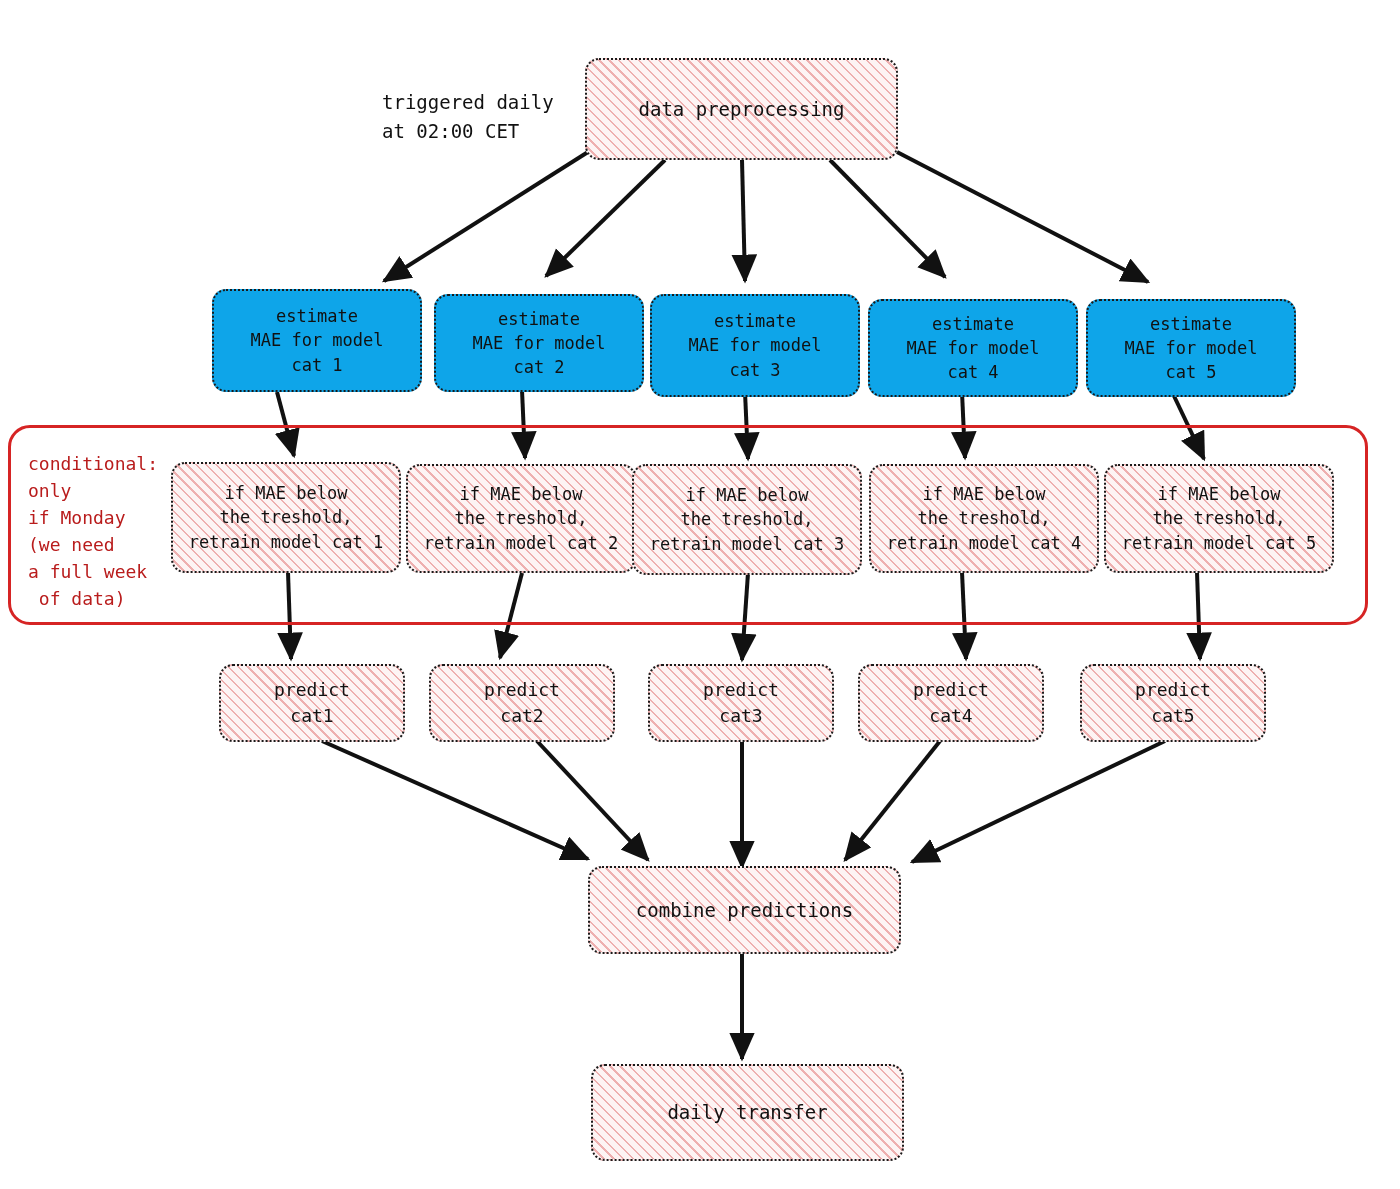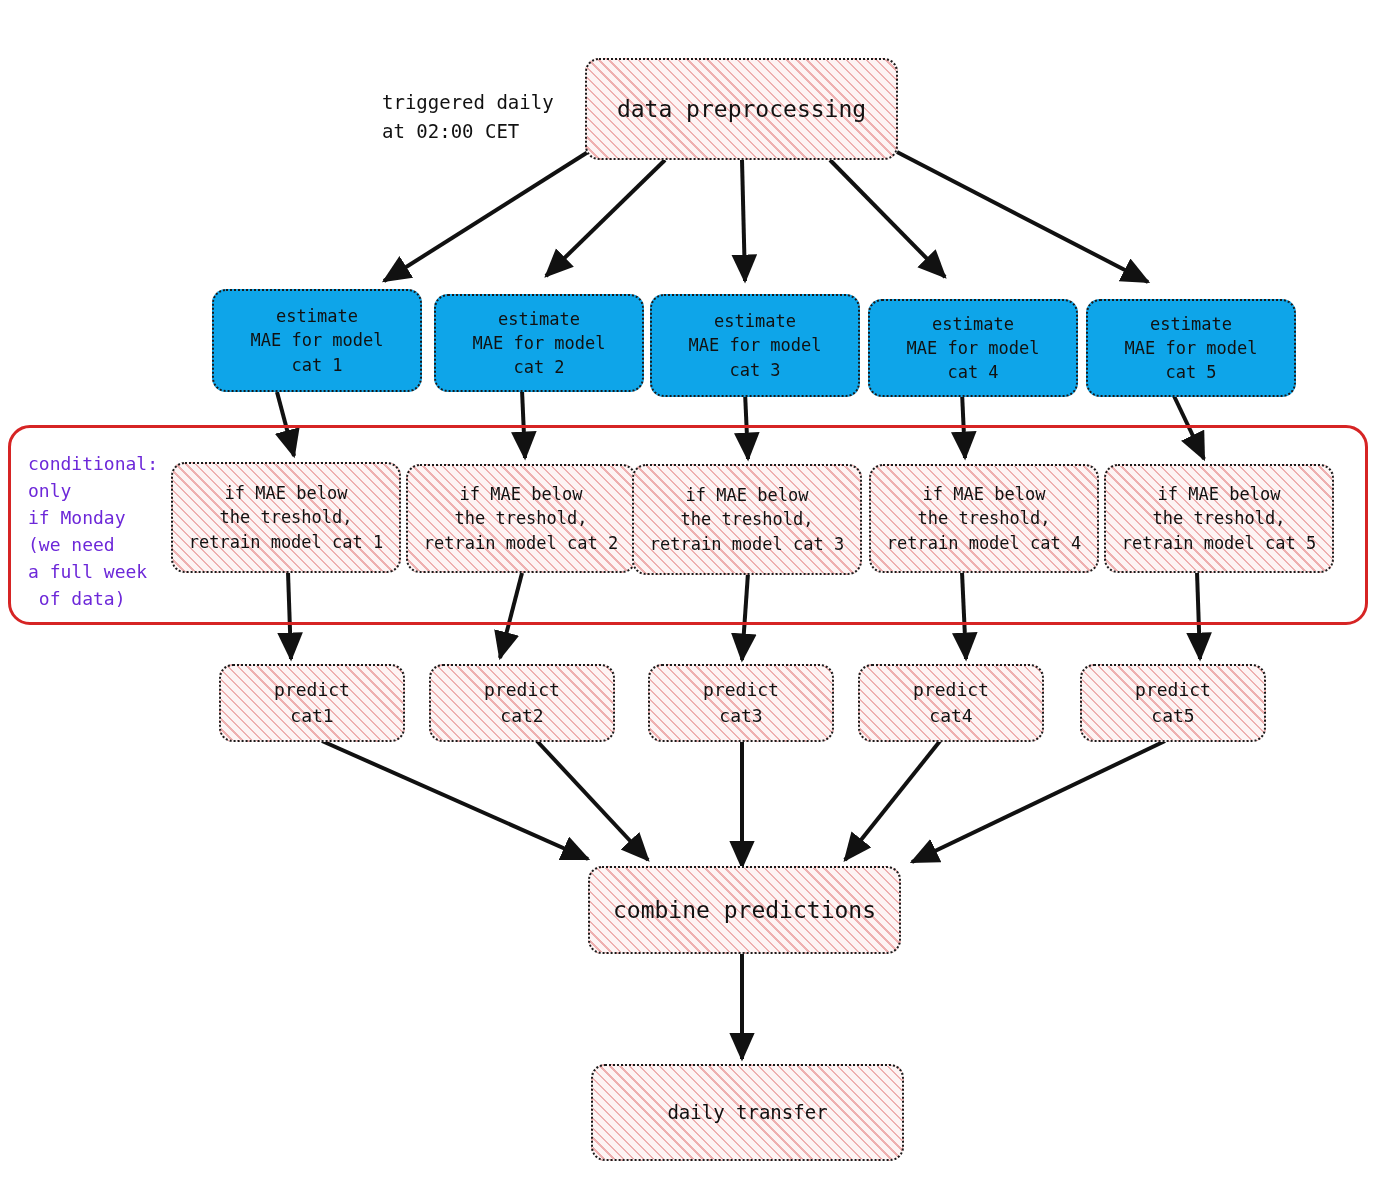--- a/index.html
+++ b/index.html
@@ -59,21 +59,21 @@
     z-index: 2;
   }
   .note {
     position: absolute;
     white-space: pre;
     line-height: 1.5;
     color: #111111;
     z-index: 4;
   }
   .note.red {
-    color: #6d28d9;
+    color: #b91c1c;
   }
   #conditional-frame {
     position: absolute;
     box-sizing: border-box;
     border: 3px solid #d62424;
     border-radius: 22px;
     background: transparent;
     z-index: 1;
   }
 </style>
@@ -123,21 +123,21 @@
   <div class="note" style="left:382px; top:88px; font-size:19px;">triggered daily
 at 02:00 CET</div>
 
   <div class="note red" style="left:28px; top:450px; font-size:18px;">conditional:
 only
 if Monday
 (we need
 a full week
  of data)</div>
 
-  <div class="node hatch" style="left:585px; top:58px; width:313px; height:102px; font-size:23px;">
+  <div class="node hatch" style="left:585px; top:58px; width:313px; height:102px; font-size:19px;">
     <span class="lbl">data preprocessing</span>
   </div>
 
   <div class="node solid" style="left:212px; top:289px; width:210px; height:103px; font-size:17px;">
     <span class="lbl">estimate
 MAE for model
 cat 1</span>
   </div>
   <div class="node solid" style="left:434px; top:294px; width:210px; height:98px; font-size:17px;">
     <span class="lbl">estimate
@@ -200,21 +200,21 @@
   </div>
   <div class="node hatch" style="left:858px; top:664px; width:186px; height:78px; font-size:18px;">
     <span class="lbl">predict
 cat4</span>
   </div>
   <div class="node hatch" style="left:1080px; top:664px; width:186px; height:78px; font-size:18px;">
     <span class="lbl">predict
 cat5</span>
   </div>
 
-  <div class="node hatch" style="left:588px; top:866px; width:313px; height:88px; font-size:23px;">
+  <div class="node hatch" style="left:588px; top:866px; width:313px; height:88px; font-size:19px;">
     <span class="lbl">combine predictions</span>
   </div>
 
   <div class="node hatch" style="left:591px; top:1064px; width:313px; height:97px; font-size:19px;">
     <span class="lbl">daily transfer</span>
   </div>
 
 </div>
 
 </body></html>

